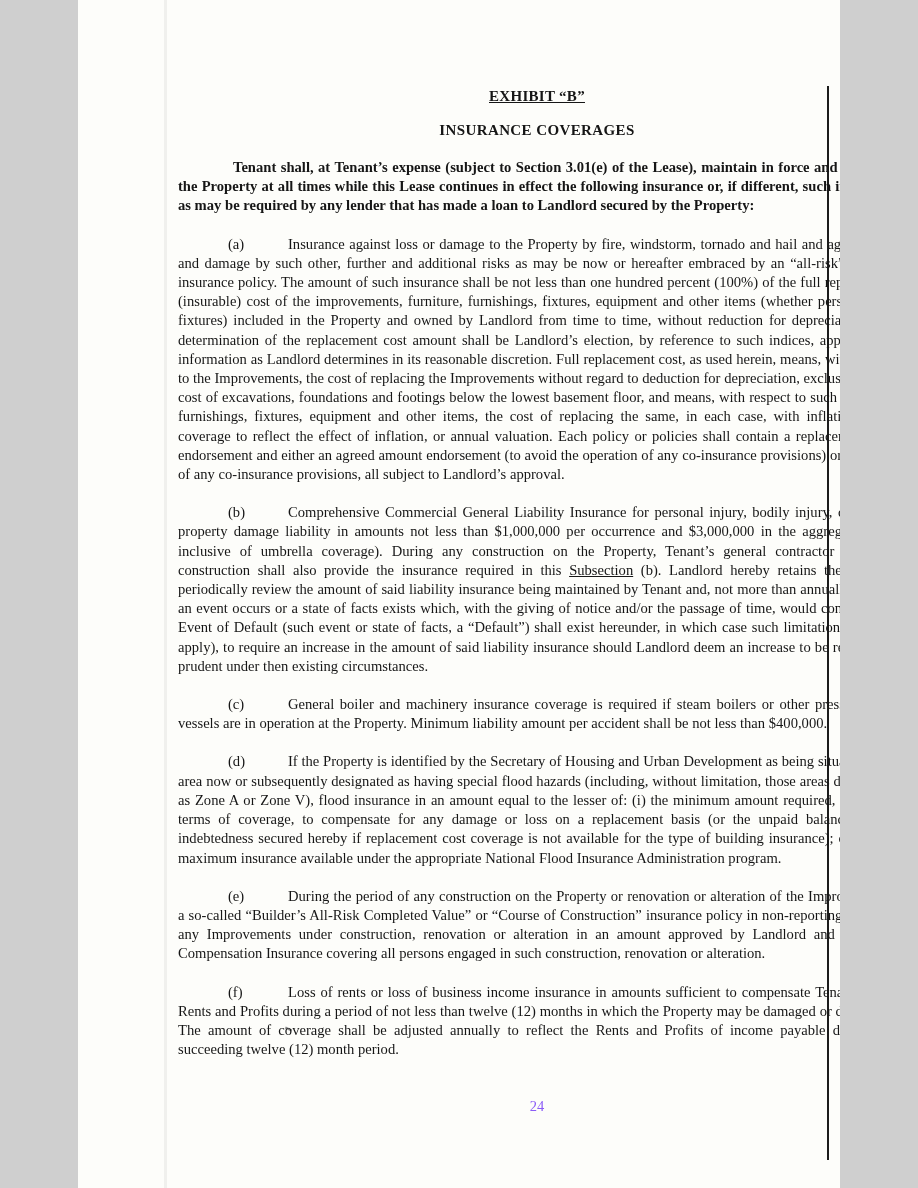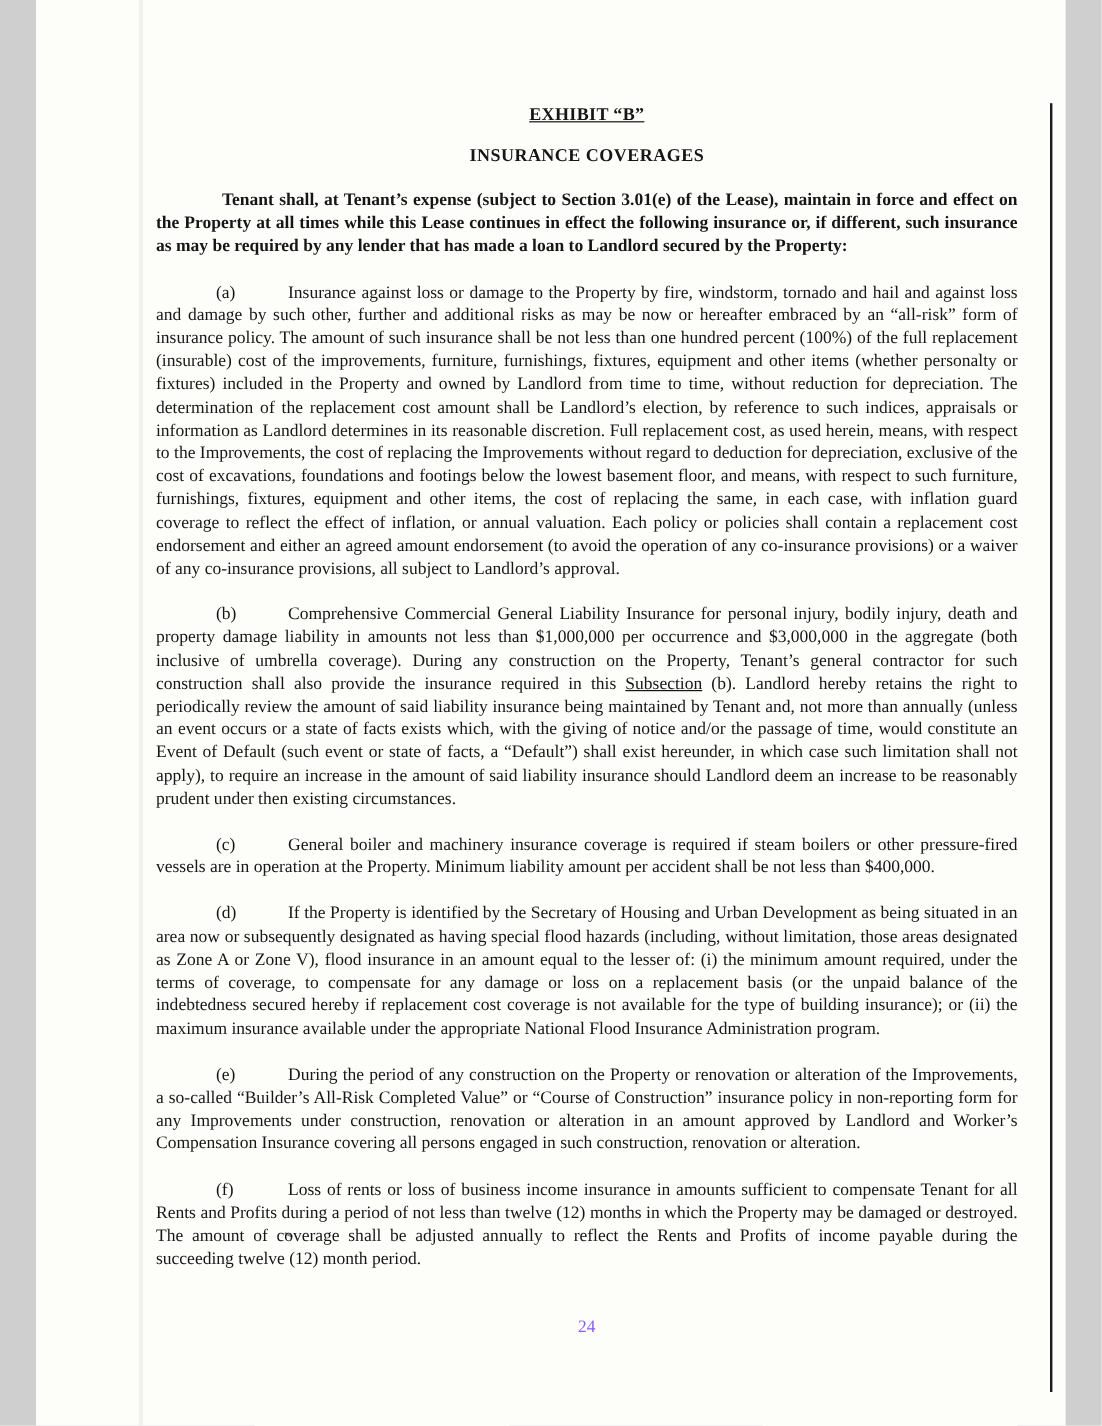--- a/index.html
+++ b/index.html
@@ -3,21 +3,21 @@
 <meta charset="utf-8">
 <style>
   * { box-sizing: border-box; }
   html, body { margin: 0; padding: 0; }
   body {
     background: #cfcfcf;
     font-family: "Liberation Serif", serif;
   }
   .page {
     position: relative;
-    width: 858px;
+    width: 762px;
     height: 1188px;
     margin: 0 auto;
     background: #fdfdfa;
     color: #161616;
     overflow: hidden;
     padding-left: 39px;
   }
   .scan-left-streak {
     position: absolute;
     left: 86px;

